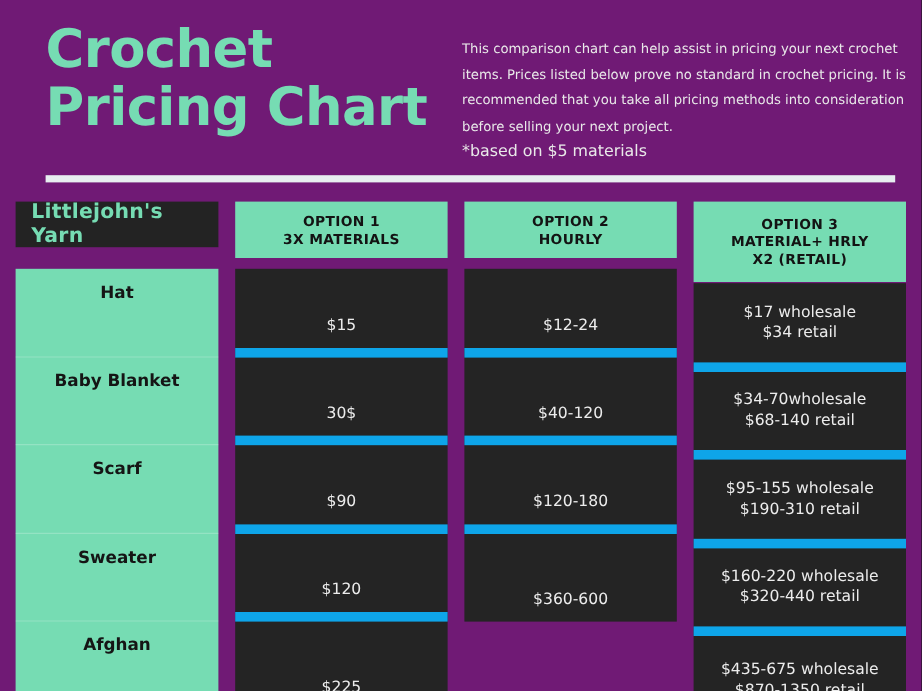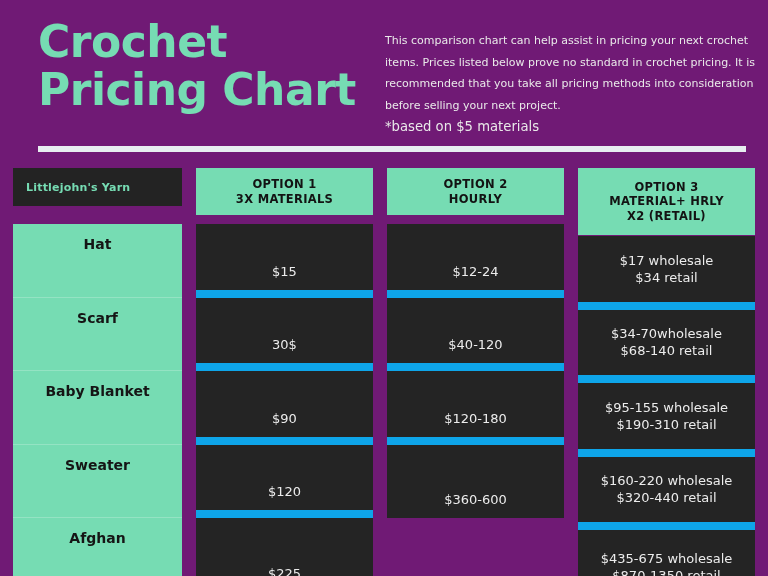--- a/index.html
+++ b/index.html
@@ -78,21 +78,21 @@
     justify-content:center;
     line-height:14.5px;
     text-align:left;
   }
   .head-cell.tall { height:67px; }
 
   .head-cell-label {
     height:38px;
     background:#232323;
     color:#76dcb3;
-    font-size:11px;
+    font-size:17px;
     font-weight:bold;
     display:flex;
     align-items:center;
     padding-left:13px;
     letter-spacing:0.2px;
   }
   .head-spacer { height:9px; }
   .head-spacer.small { height:1px; }
 
   
@@ -149,22 +149,22 @@
 
   <div class="divider"></div>
 
   <div class="table">
 
     <div class="col col-labels">
       <div class="head-cell-label">Littlejohn's Yarn</div>
       <div class="head-spacer small"></div>
       <div class="label-body">
         <div class="label-cell">Hat</div>
+        <div class="label-cell">Baby Blanket</div>
         <div class="label-cell">Scarf</div>
-        <div class="label-cell">Baby Blanket</div>
         <div class="label-cell">Sweater</div>
         <div class="label-cell">Afghan</div>
       </div>
     </div>
 
     <div class="col col-data first-data">
       <div class="head-cell">
         <span>OPTION 1</span>
         <span>3X MATERIALS</span>
       </div>

